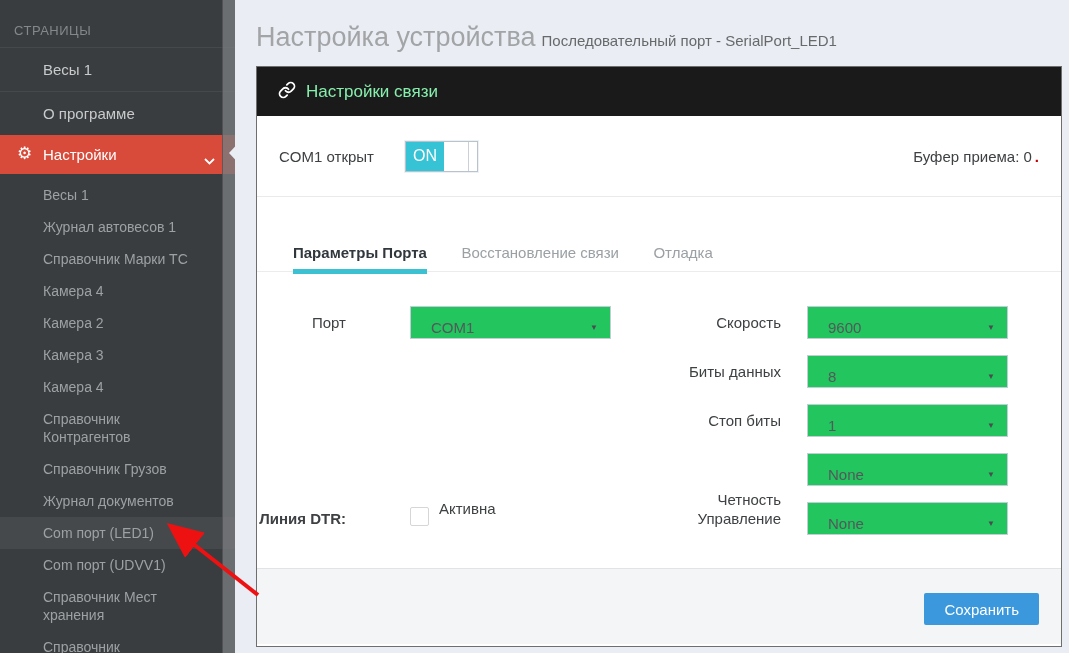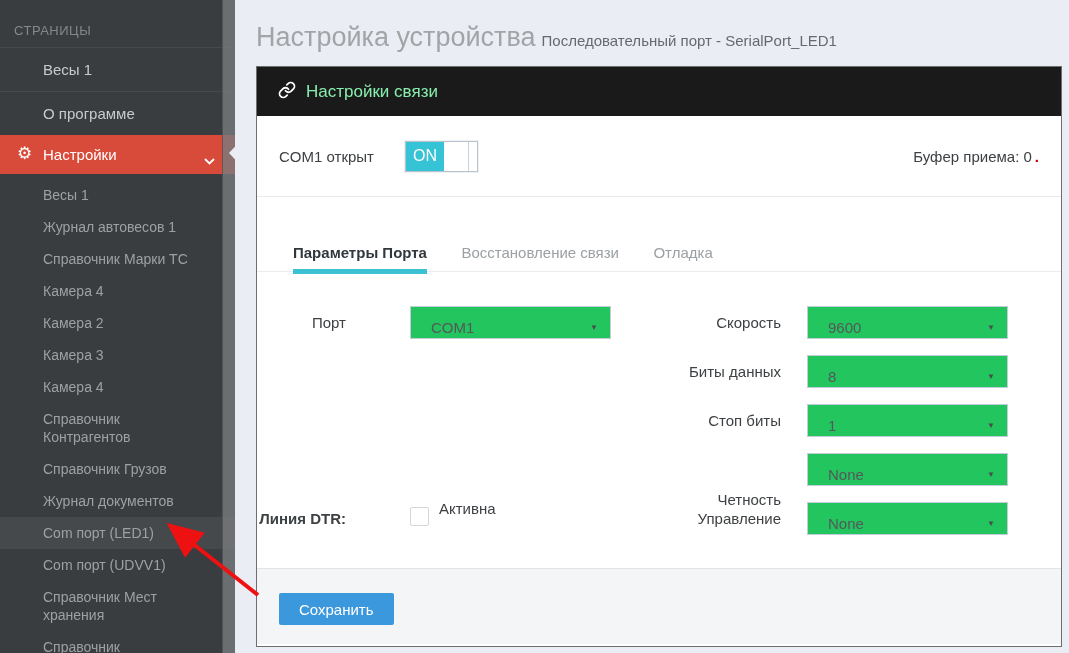--- a/index.html
+++ b/index.html
@@ -99,21 +99,21 @@
   }
   .dd-val { font-size:15px; color:#55585b; }
   .caret { margin-left:auto; font-size:8px; color:#4a4d4f; }
   .checkbox {
     position:absolute; width:19px; height:19px; background:#fff;
     border:1px solid #d6d6d6; border-radius:2px; cursor:pointer;
   }
   .cb-label { position:absolute; font-size:15px; color:#3e4143; }
   .panel-footer {
     height:76px; background:#f4f5f6; border-top:1px solid #e2e3e4;
-    display:flex; justify-content:flex-start; padding:24px 22px 0 22px;
+    display:flex; justify-content:flex-end; padding:24px 22px 0 22px;
   }
   .save-btn {
     background:#3b98dc; color:#fff; border:none; font-size:15px;
     padding:7px 20px; height:32px; border-radius:2px; cursor:pointer;
     font-family:inherit;
   }
   .annotation { position:absolute; left:0; top:0; width:1069px; height:653px;
     pointer-events:none; z-index:50; }
 </style>
 </head>

